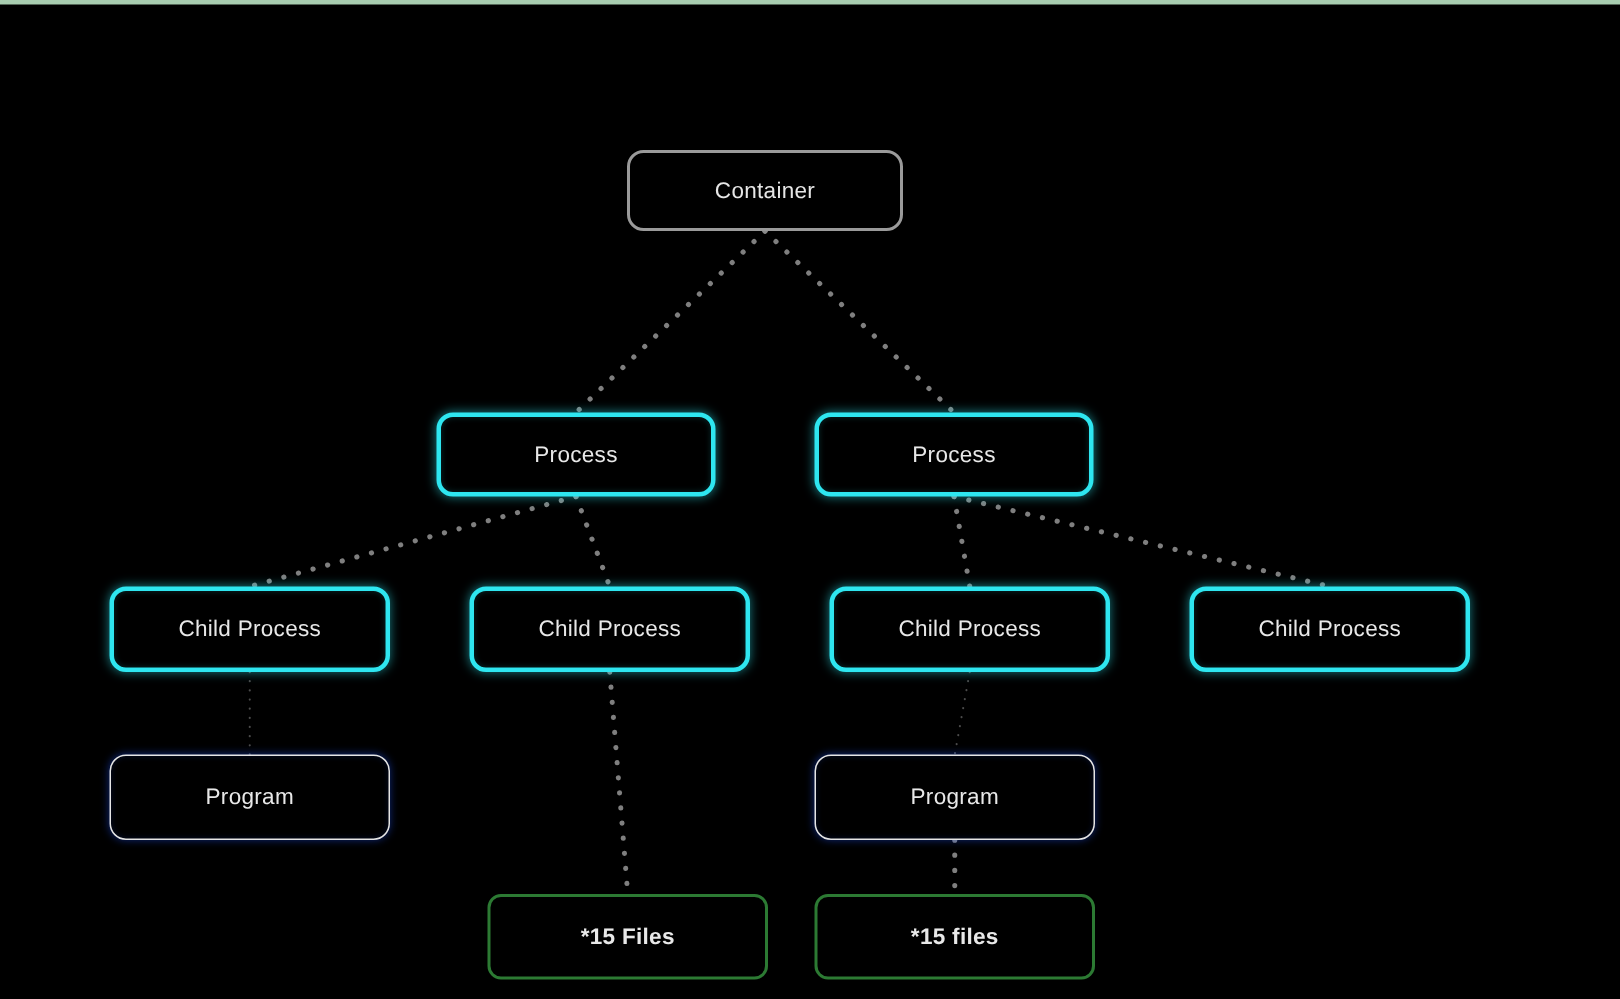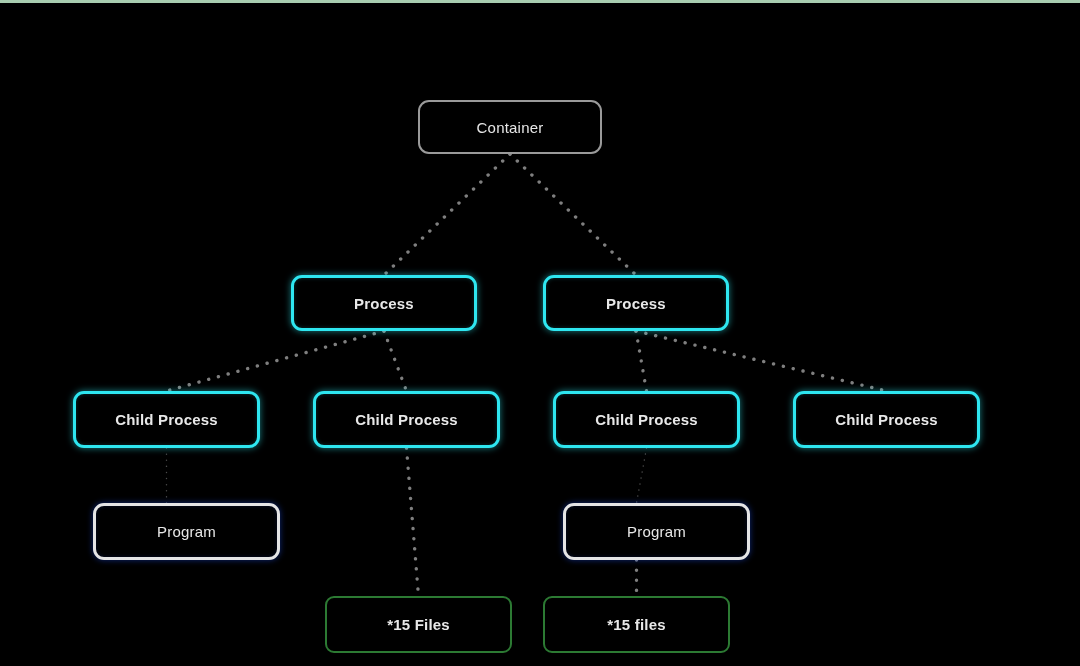--- a/index.html
+++ b/index.html
@@ -74,26 +74,24 @@
     text-align: left;
     white-space: nowrap;
   }
   .node.container {
     border: 2px solid #9a9a9a;
     color: #e6e6e6;
   }
   .node.process {
     border: 3px solid #2ee6f0;
     box-shadow: 0 0 7px rgba(46,230,240,0.55), inset 0 0 4px rgba(46,230,240,0.20);
-    font-weight: bold;
   }
   .node.program {
-    border: 3px solid #e5e5e5;
+    border: 1px solid #e5e5e5;
     box-shadow: 0 0 6px rgba(29,79,240,0.50), inset 0 0 4px rgba(29,79,240,0.18);
-    margin-left: 20px;
   }
   .node.files {
     border: 2px solid #2c7a33;
     border-radius: 9px;
     font-weight: bold;
   }
 
   
   #links {
     position: absolute;

